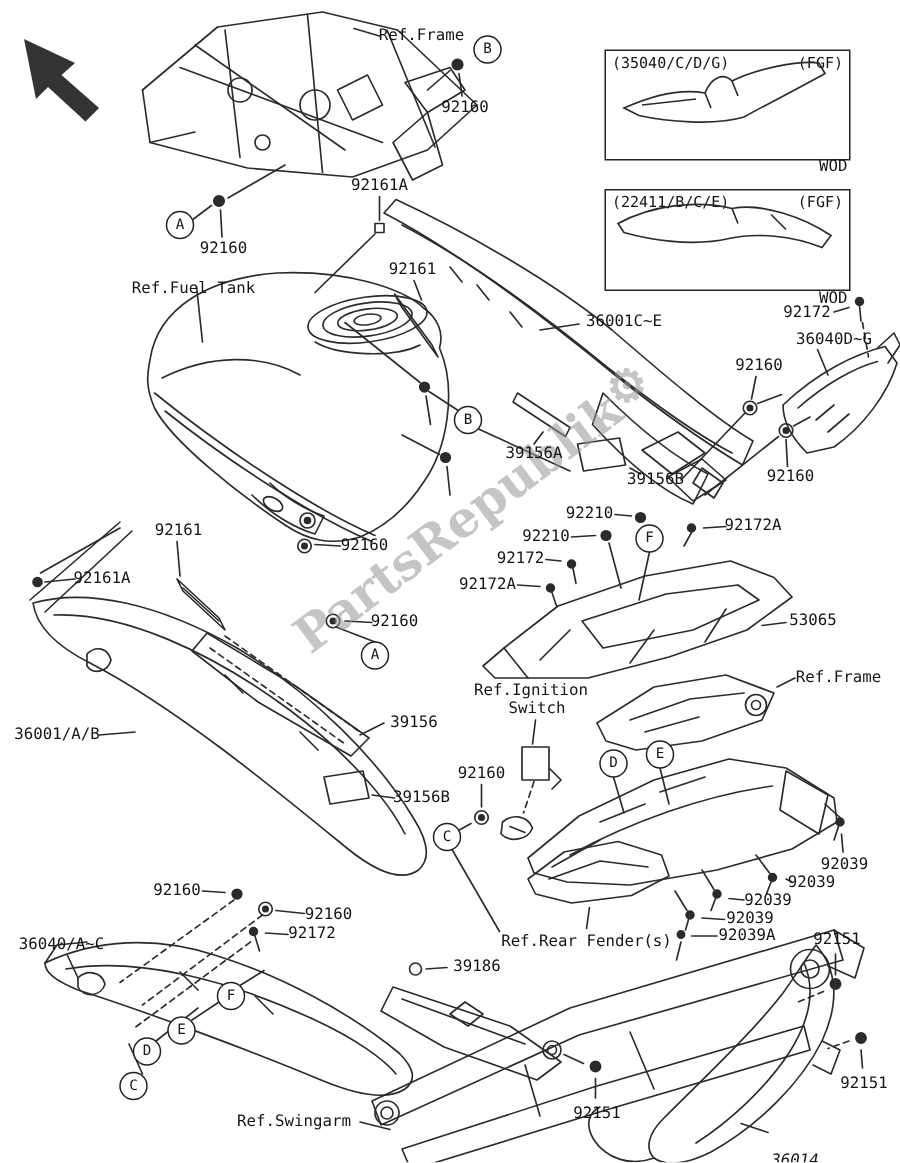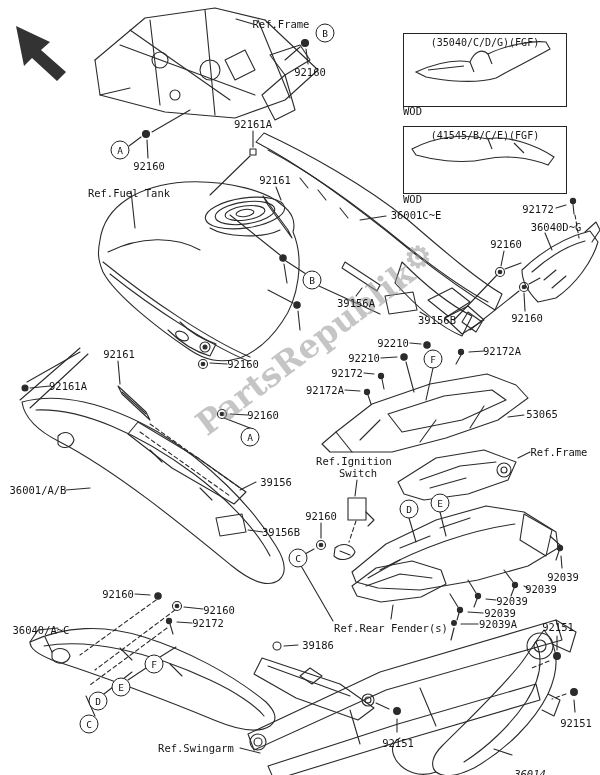--- a/index.html
+++ b/index.html
@@ -7,23 +7,23 @@
          font-family:"DejaVu Sans Mono","Liberation Mono",monospace;}
   svg{position:absolute;left:0;top:0;}
   .callout{position:absolute;transform:translate(-50%,-50%);font-size:10.5px;line-height:11px;
            color:#151515;white-space:nowrap;z-index:5;}
   .balloon{position:absolute;transform:translate(-50%,-50%);width:17px;height:17px;
            border:1.3px solid #222;border-radius:50%;background:#fff;display:flex;
            align-items:center;justify-content:center;font-size:9.5px;color:#151515;z-index:5;}
   .inset-box{position:absolute;border:1.5px solid #232323;background:#fff;z-index:4;}
   .box1{left:403px;top:33px;width:162px;height:72px;}
   .box2{left:403px;top:126px;width:162px;height:66px;}
-  .inset-header{display:flex;justify-content:center;font-size:10px;color:#151515;
+  .inset-header{display:flex;justify-content:space-between;font-size:10px;color:#151515;
                 padding:3px 4px 0 4px;}
-  .inset-caption{position:absolute;width:162px;text-align:left;font-size:10.5px;color:#151515;z-index:4;}
+  .inset-caption{position:absolute;width:162px;text-align:right;font-size:10.5px;color:#151515;z-index:4;}
   .cap1{left:403px;top:105px;}
   .cap2{left:403px;top:193px;}
   .watermark{position:absolute;left:150px;top:318px;width:330px;z-index:3;
              transform:rotate(-37deg);transform-origin:center;
              font-family:"DejaVu Serif","Liberation Serif",serif;font-weight:bold;
              font-size:33px;color:rgba(150,150,150,0.55);white-space:nowrap;text-align:center;}
   .watermark .gear{font-size:30px;vertical-align:6px;}
 </style>
 </head>
 <body>
@@ -326,21 +326,21 @@
     </div>
     <svg width="160" height="52" viewBox="0 0 160 52" fill="none" stroke="#2b2b2b" stroke-width="1.1">
       <path d="M12,38 C30,30 50,25 66,28 C70,18 78,14 84,20 C100,12 128,6 142,8 L146,15 C132,23 110,34 92,44 C72,50 40,47 22,43 Z"></path>
       <path d="M66,28 L70,38 M84,20 L88,30 M24,36 L60,32"></path>
     </svg>
   </div>
   <div class="inset-caption cap1">WOD</div>
 
   <div class="inset-box box2">
     <div class="inset-header">
-      <span>(41545/B/C/E)</span>
+      <span>(22411/B/C/E)</span>
       <span>(FGF)</span>
     </div>
     <svg width="160" height="46" viewBox="0 0 160 46" fill="none" stroke="#2b2b2b" stroke-width="1.1">
       <path d="M8,22 C30,10 60,6 84,12 C104,8 132,18 150,30 L144,38 C124,30 100,28 82,32 C56,38 26,32 12,28 Z"></path>
       <path d="M84,12 L88,22 M110,16 L120,26"></path>
     </svg>
   </div>
   <div class="inset-caption cap2">WOD</div>
 
   <div id="callout-layer">

